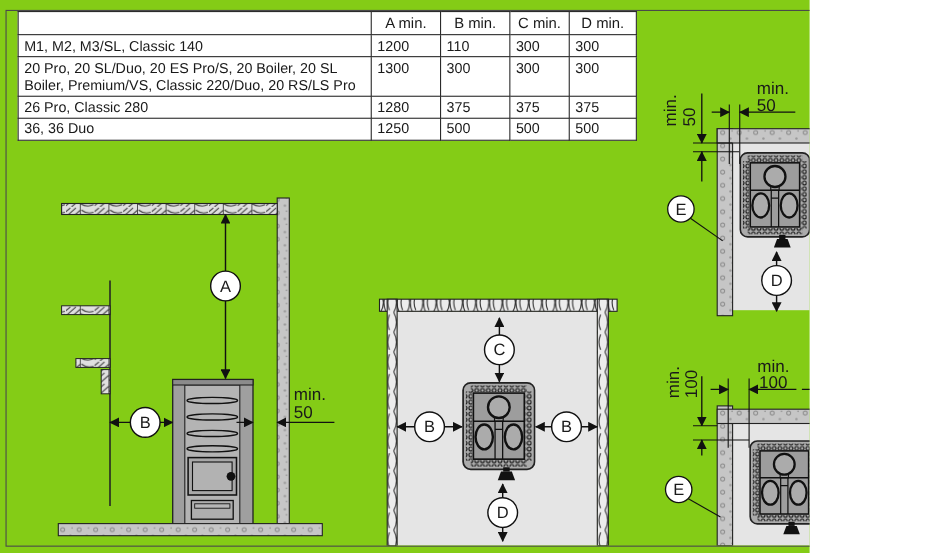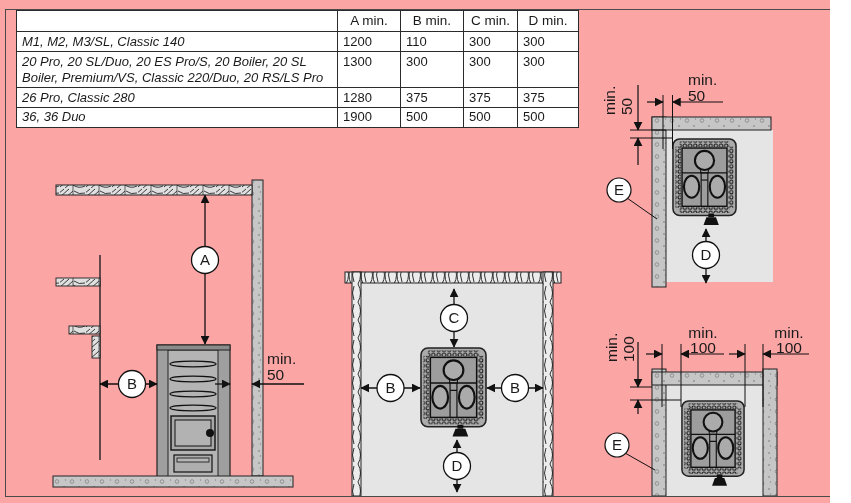--- a/index.html
+++ b/index.html
@@ -1,25 +1,25 @@
 <!DOCTYPE html>
 <html><head>
 <meta charset="utf-8">
 <style>
   html,body{margin:0;padding:0;background:#fff;}
-  #page{position:relative;width:830px;height:503px;background:#fca5a5;overflow:hidden;
+  #page{position:relative;width:736px;height:503px;background:#84cc16;overflow:hidden;
         font-family:"Liberation Sans",sans-serif;color:#1a1a1a;}
   #frame{position:absolute;left:5px;top:9px;width:834px;height:486px;border:1px solid #4a4a4a;}
   
   #spec-table{position:absolute;left:16px;top:10px;width:562px;border-collapse:collapse;
               table-layout:fixed;background:#fff;font-size:13px;line-height:1.22;}
   #spec-table th,#spec-table td{border:1.4px solid #2b2b2b;padding:1.5px 5px;vertical-align:top;
               overflow:hidden;white-space:normal;}
   #spec-table th{font-weight:normal;text-align:center;font-size:13.5px;padding:2px 2px;}
-  #spec-table td.models{text-align:left;font-style:italic;}
+  #spec-table td.models{text-align:left;}
   #spec-table td.val{}
   .dia{position:absolute;}
   svg text{font-family:"Liberation Sans",sans-serif;fill:#1a1a1a;}
   .cletter{font-size:15px;}
   .mintxt{font-size:15.5px;}
 </style>
 </head>
 <body>
 
 <div id="page">
@@ -102,21 +102,21 @@
     </tr>
     <tr>
       <td class="models">26 Pro, Classic 280</td>
       <td class="val">1280</td>
       <td class="val">375</td>
       <td class="val">375</td>
       <td class="val">375</td>
     </tr>
     <tr>
       <td class="models">36, 36 Duo</td>
-      <td class="val">1900</td>
+      <td class="val">1250</td>
       <td class="val">500</td>
       <td class="val">500</td>
       <td class="val">500</td>
     </tr>
   </tbody>
     </table>
 
   <svg class="dia" style="left:8px;top:178px" width="320" height="318" viewBox="0 0 320 318">
     <rect x="244" y="2" width="11" height="296" fill="url(#masonry)" stroke="#222" stroke-width="1"></rect>
     <rect x="48" y="7" width="196" height="10" fill="url(#wood)" stroke="#222" stroke-width="1"></rect>

